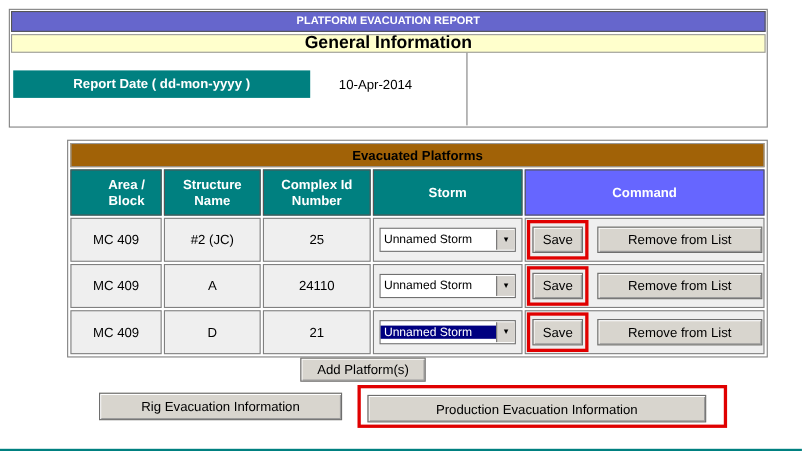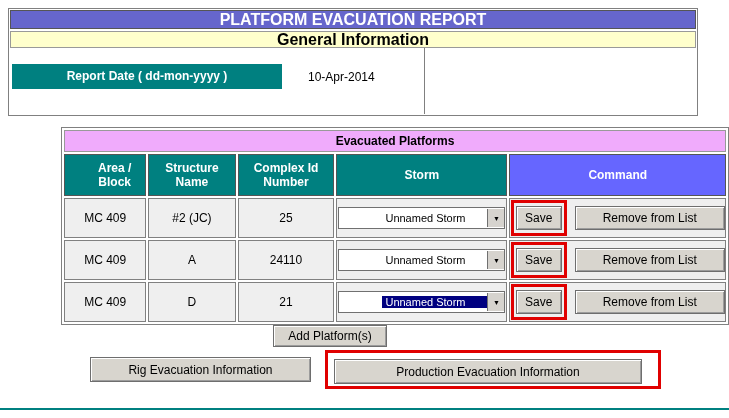--- a/index.html
+++ b/index.html
@@ -9,21 +9,21 @@
     font-family: "Liberation Sans", sans-serif;
     font-size: 12px; color: #000;
   }
 
   
   .top-box {
     position: absolute; left: 8px; top: 8px; width: 686px;
     border: 1px solid #808080; background: #fff; padding: 1px;
   }
   .title-bar {
-    background: #6666CC; color: #fff; font-weight: bold; font-size: 16px;
+    background: #6666CC; color: #fff; font-weight: bold; font-size: 10px;
     text-align: center; height: 17px; line-height: 17px; border: 1px solid #555;
   }
   .section-bar {
     background: #FFFFCC; color: #000; font-weight: bold; font-size: 16px;
     text-align: center; height: 15px; line-height: 15px;
     border: 1px solid #999; margin-top: 2px;
   }
   .gi-content { position: relative; height: 64px; margin-top: 2px; }
   .report-date-bar {
     position: absolute; left: 2px; top: 14px; width: 270px; height: 25px;
@@ -47,38 +47,38 @@
   .in-cell  { left: 182px; top: 26px; width: 78px; }
 
   
   .plat-table {
     position: absolute; left: 61px; top: 127px;
     border-collapse: separate; border-spacing: 2px;
     background: #fff; border: 1px solid #808080;
   }
   .plat-table td { font-size: 12px; }
   .ep-header {
-    background: #f0abfc; font-weight: bold; text-align: center;
+    background: #a16207; font-weight: bold; text-align: center;
     height: 18px; border: 1px solid #999;
   }
   .col-head td {
     background: #008080; color: #fff; font-weight: bold; text-align: center;
     border: 1px solid #555; height: 38px;
   }
   .col-head td.cmd-head { background: #6666FF; }
   .w-area { width: 60px; padding-left: 20px; } .w-struct { width: 84px; } .w-complex { width: 94px; }
   .w-storm { width: 132px; } .w-cmd { width: 214px; }
   .data-row td {
     background: #EFEFEF; border: 1px solid #808080; text-align: center; height: 36px;
   }
 
   
   .sel {
     display: flex; align-items: center; width: 122px; height: 20px;
-    background: #fff; border: 1px solid #707070; margin: 0 auto; padding-left: 43px;
+    background: #fff; border: 1px solid #707070; margin: 0 auto;
   }
   .sel-text { flex: 1; text-align: left; padding-left: 3px; font-size: 11px; white-space: nowrap; }
   .sel-text.hl { background: #000080; color: #fff; }
   .sel-arrow {
     width: 16px; height: 18px; background: #D6D3CE; border-left: 1px solid #707070;
     font-size: 7px; display: flex; align-items: center; justify-content: center; color: #000;
   }
 
   
   .btn {

